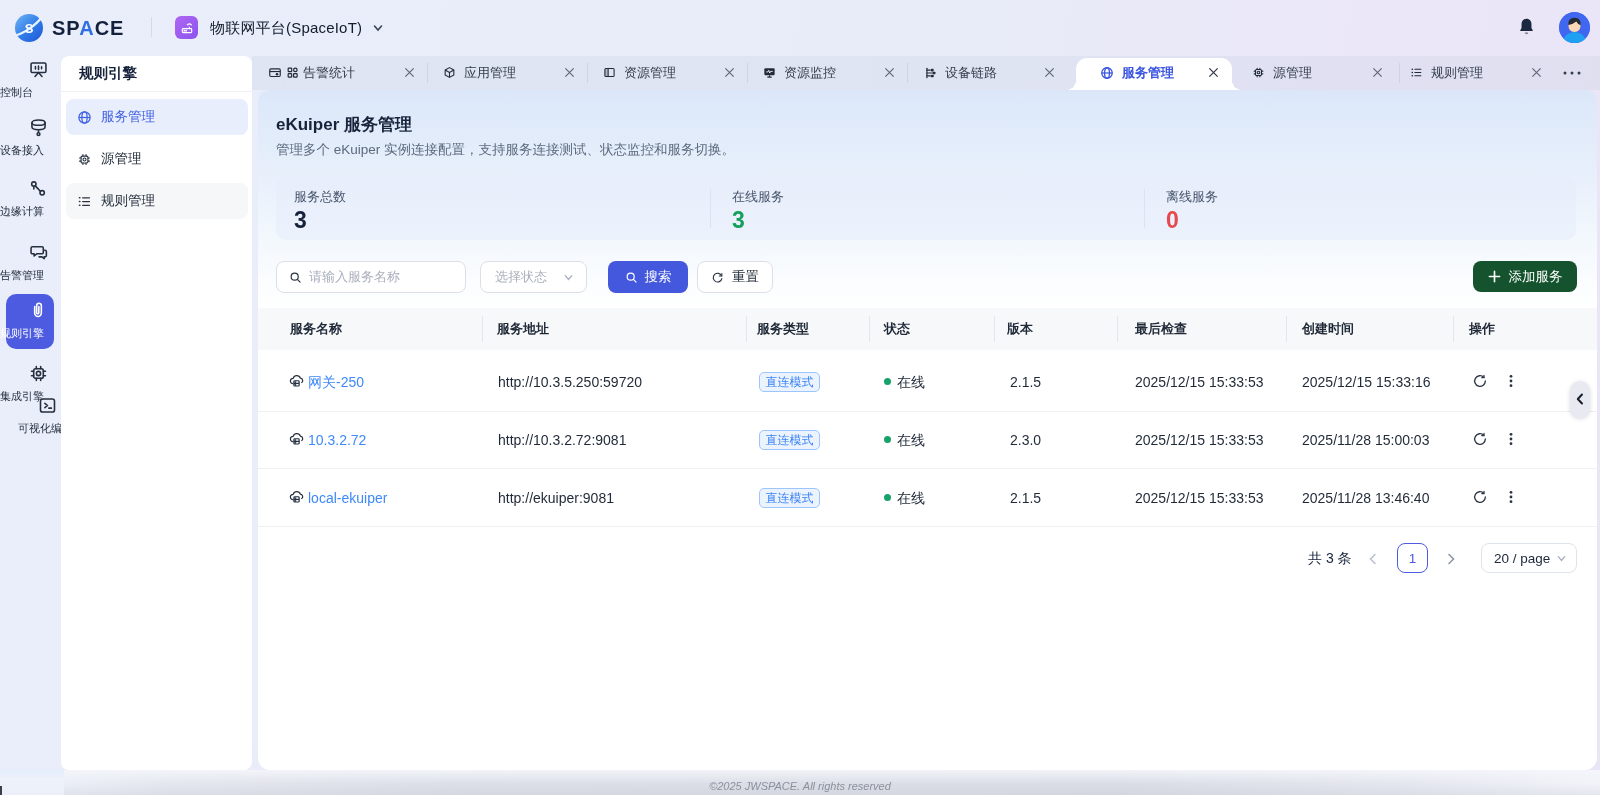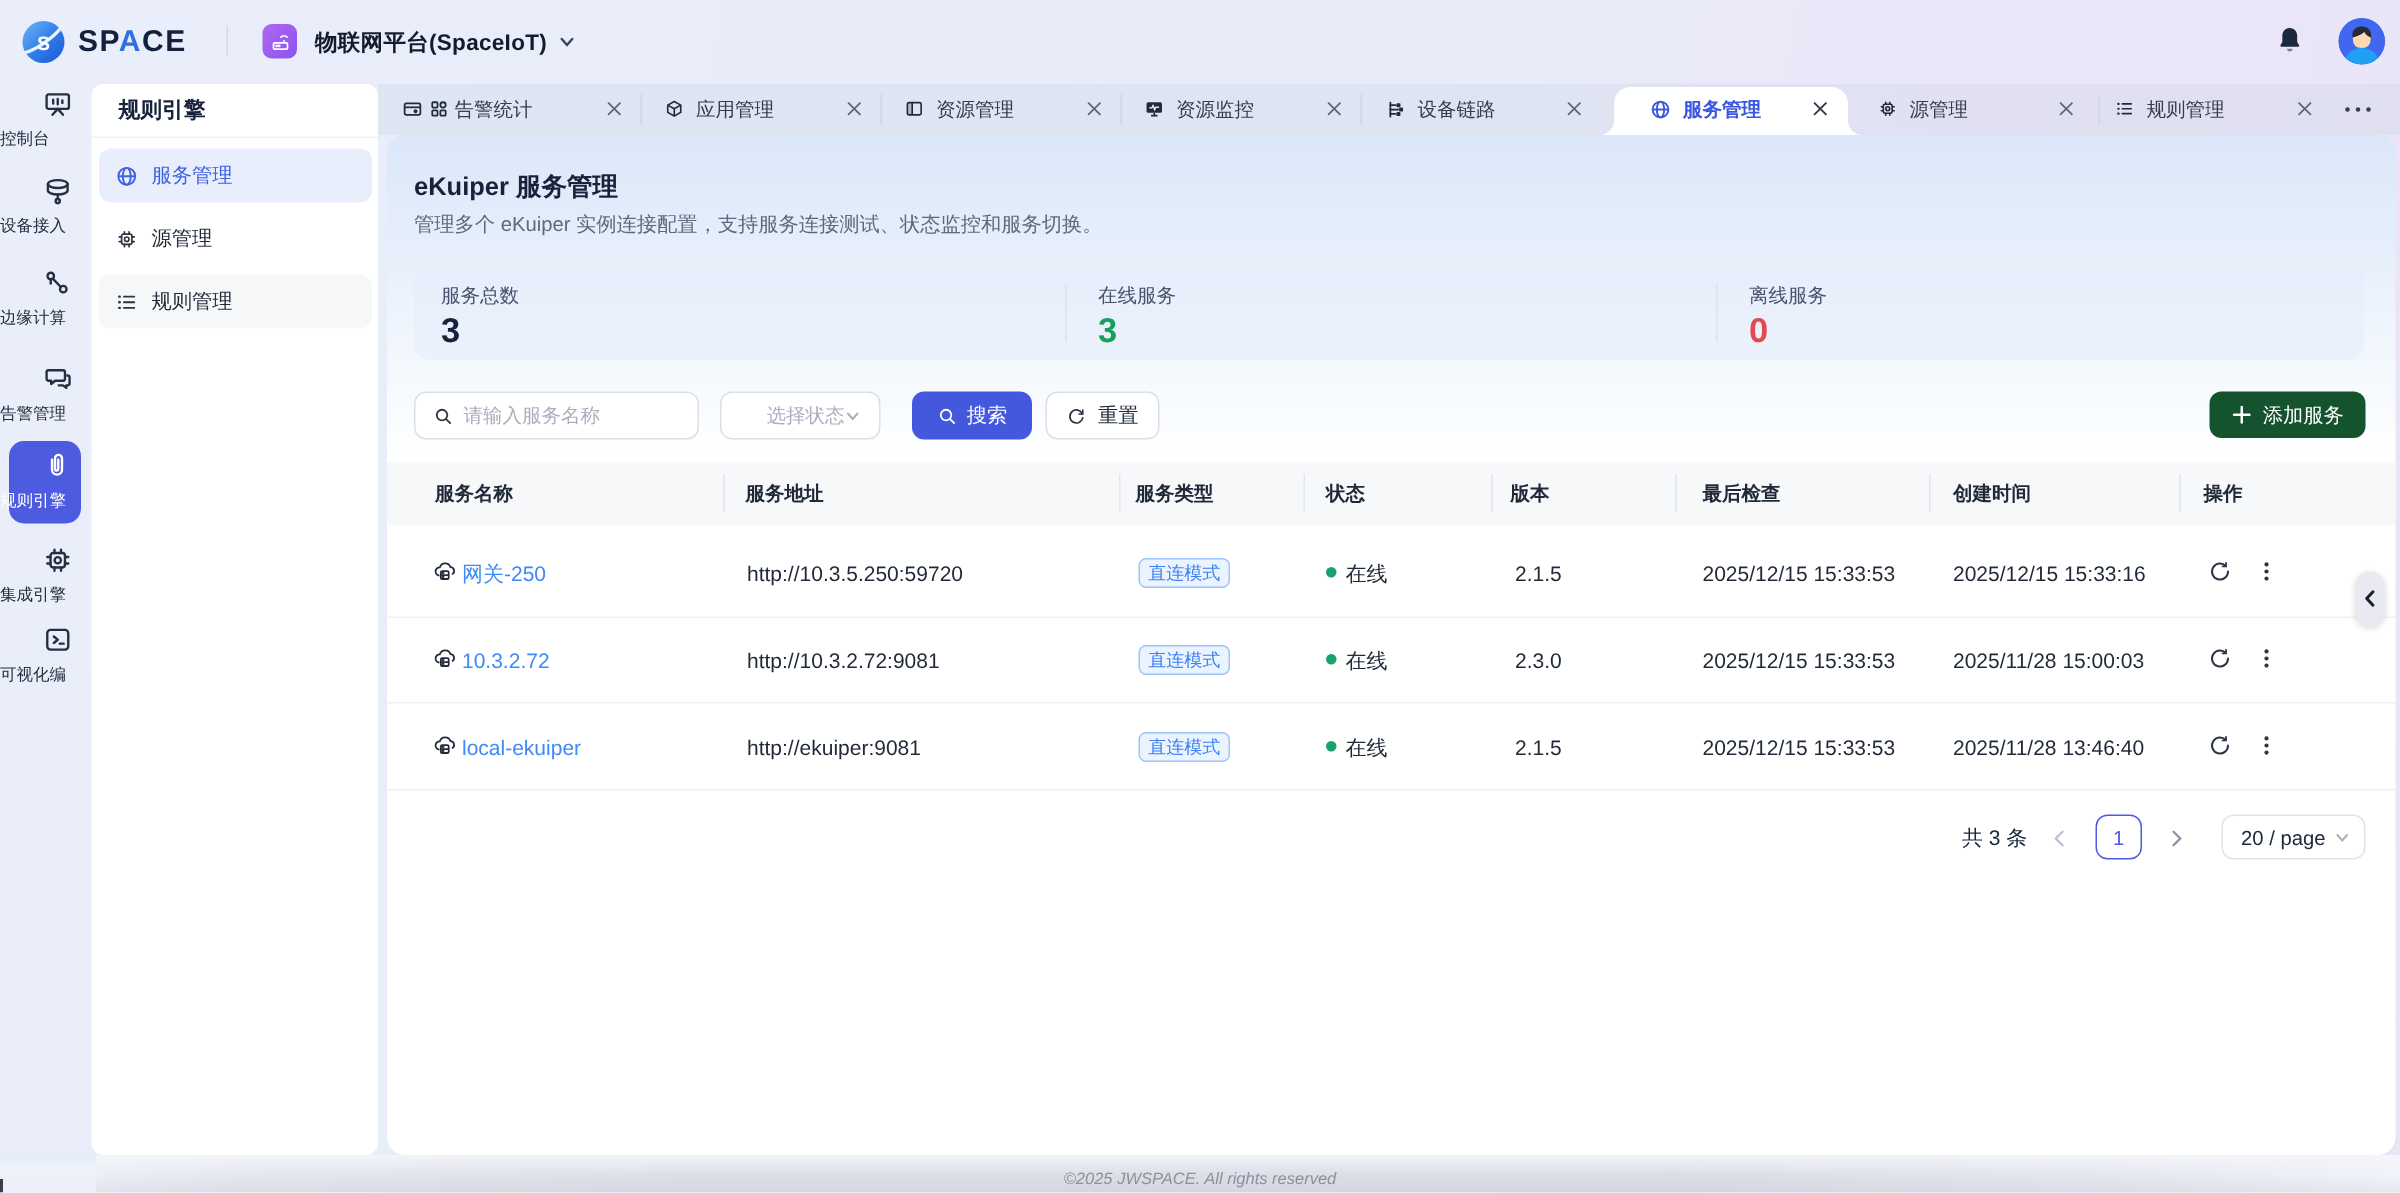--- a/index.html
+++ b/index.html
@@ -56,21 +56,21 @@
 <div class="abs" style="left:151px;top:17px;width:1px;height:20px;background:#d4d9e5;"></div>
 <div class="abs" style="left:175px;top:16px;width:23px;height:23px;border-radius:6px;background:linear-gradient(135deg,#b067f2,#8b53ee);display:flex;align-items:center;justify-content:center;">
   <svg width="14" height="14" viewBox="0 0 24 24" fill="none" stroke="#fff" stroke-width="2">
     <rect x="4" y="13" width="16" height="7" rx="1.5"></rect>
     <path d="M16 13v-3"></path>
       <path d="M12.5 6.5a5 5 0 0 1 7 0" stroke-linecap="round"></path>
     <circle cx="7.5" cy="16.5" r="0.6" fill="#fff"></circle>
       <circle cx="10.5" cy="16.5" r="0.6" fill="#fff"></circle>
   </svg>
 </div>
-<div class="abs" style="left:210px;top:19px;font-size:15px;font-weight:bold;color:#121c2e;letter-spacing:0.2px;">物联网平台(SpaceIoT)</div>
+<div class="abs" style="left:210px;top:19px;font-size:15px;font-weight:normal;color:#121c2e;letter-spacing:0.2px;">物联网平台(SpaceIoT)</div>
 <svg class="abs" style="left:372px;top:22px;" width="12" height="12" viewBox="0 0 12 12" fill="none" stroke="#3a4354" stroke-width="1.6" stroke-linecap="round">
     <path d="M2.5 4 L6 8 L9.5 4"></path>
   </svg>
 <svg class="abs" style="left:1518px;top:17px;" width="17" height="19" viewBox="0 0 24 26" fill="#1c2840">
   <path d="M12 2 C7.5 2 5 5.5 5 9.5 V15 L3.2 18.2 C2.9 18.8 3.3 19.5 4 19.5 H20 C20.7 19.5 21.1 18.8 20.8 18.2 L19 15 V9.5 C19 5.5 16.5 2 12 2 Z"></path>
   <path d="M9.5 21.5 H14.5 A2.5 2.5 0 0 1 9.5 21.5 Z" opacity="0.55"></path>
 </svg>
 <div class="abs" style="left:1559px;top:12px;width:31px;height:31px;border-radius:50%;overflow:hidden;background:linear-gradient(135deg,#4f7bf7,#3f5ef0);">
   <svg width="31" height="31" viewBox="0 0 31 31">
     <circle cx="15.5" cy="15.5" r="15.5" fill="#4166ef"></circle>
@@ -121,21 +121,21 @@
   <div class="lbl" style="color:#fff;">规则引擎</div>
 </div>
 <div class="railItem" style="top:363px;">
   <svg width="21" height="21" viewBox="0 0 24 24" fill="none" stroke="#252f3e" stroke-width="1.8">
     <rect x="6.5" y="6.5" width="11" height="11" rx="2"></rect>
       <circle cx="12" cy="12" r="2.4"></circle>
     <path d="M9.5 6.5v-2.5M14.5 6.5v-2.5M9.5 20v-2.5M14.5 20v-2.5M6.5 9.5h-2.5M6.5 14.5h-2.5M20 9.5h-2.5M20 14.5h-2.5" stroke-linecap="round"></path>
   </svg>
   <div class="lbl">集成引擎</div>
 </div>
-<div class="railItem" style="top:416px;">
+<div class="railItem" style="top:395px;padding-left:18px;">
   <svg width="21" height="21" viewBox="0 0 24 24" fill="none" stroke="#252f3e" stroke-width="1.8" stroke-linecap="round" stroke-linejoin="round">
     <rect x="4" y="4.5" width="16" height="15" rx="2.5"></rect>
       <path d="M9 9.5l3 2.5-3 2.5"></path>
       <path d="M13.5 15h3"></path>
   </svg>
   <div class="lbl">可视化编</div>
 </div>
 
 <div class="abs" style="left:61px;top:56px;width:191px;height:714px;background:#fff;border-radius:8px;"></div>
 <div class="abs" style="left:79px;top:64px;font-size:14.5px;font-weight:bold;color:#17233b;">规则引擎</div>
@@ -280,21 +280,21 @@
 <div class="abs" style="left:1166px;top:207px;font-size:23px;font-weight:bold;color:#e5484d;">0</div>
 
 <div class="inputBox" style="left:276px;top:261px;width:190px;">
   <svg style="margin-left:12px;" width="13" height="13" viewBox="0 0 24 24" fill="none" stroke="#2a3442" stroke-width="2.2" stroke-linecap="round">
       <circle cx="10.5" cy="10.5" r="6.5"></circle>
       <path d="M15.5 15.5L20.5 20.5"></path>
     </svg>
   <span style="margin-left:7px;">请输入服务名称</span>
 </div>
 <div class="inputBox" style="left:480px;top:261px;width:107px;">
-  <span style="margin-left:30px;">选择状态</span>
+  <span style="margin-left:14px;">选择状态</span>
   <svg style="position:absolute;right:12px;" width="11" height="11" viewBox="0 0 12 12" fill="none" stroke="#a9afbc" stroke-width="1.5" stroke-linecap="round">
       <path d="M2.5 4 L6 8 L9.5 4"></path>
     </svg>
 </div>
 <div class="btnBlue" style="left:608px;top:261px;width:80px;height:32px;">
   <svg style="margin-right:7px;" width="13" height="13" viewBox="0 0 24 24" fill="none" stroke="#fff" stroke-width="2.2" stroke-linecap="round">
       <circle cx="10.5" cy="10.5" r="6.5"></circle>
       <path d="M15.5 15.5L20.5 20.5"></path>
     </svg>搜索
 </div>

